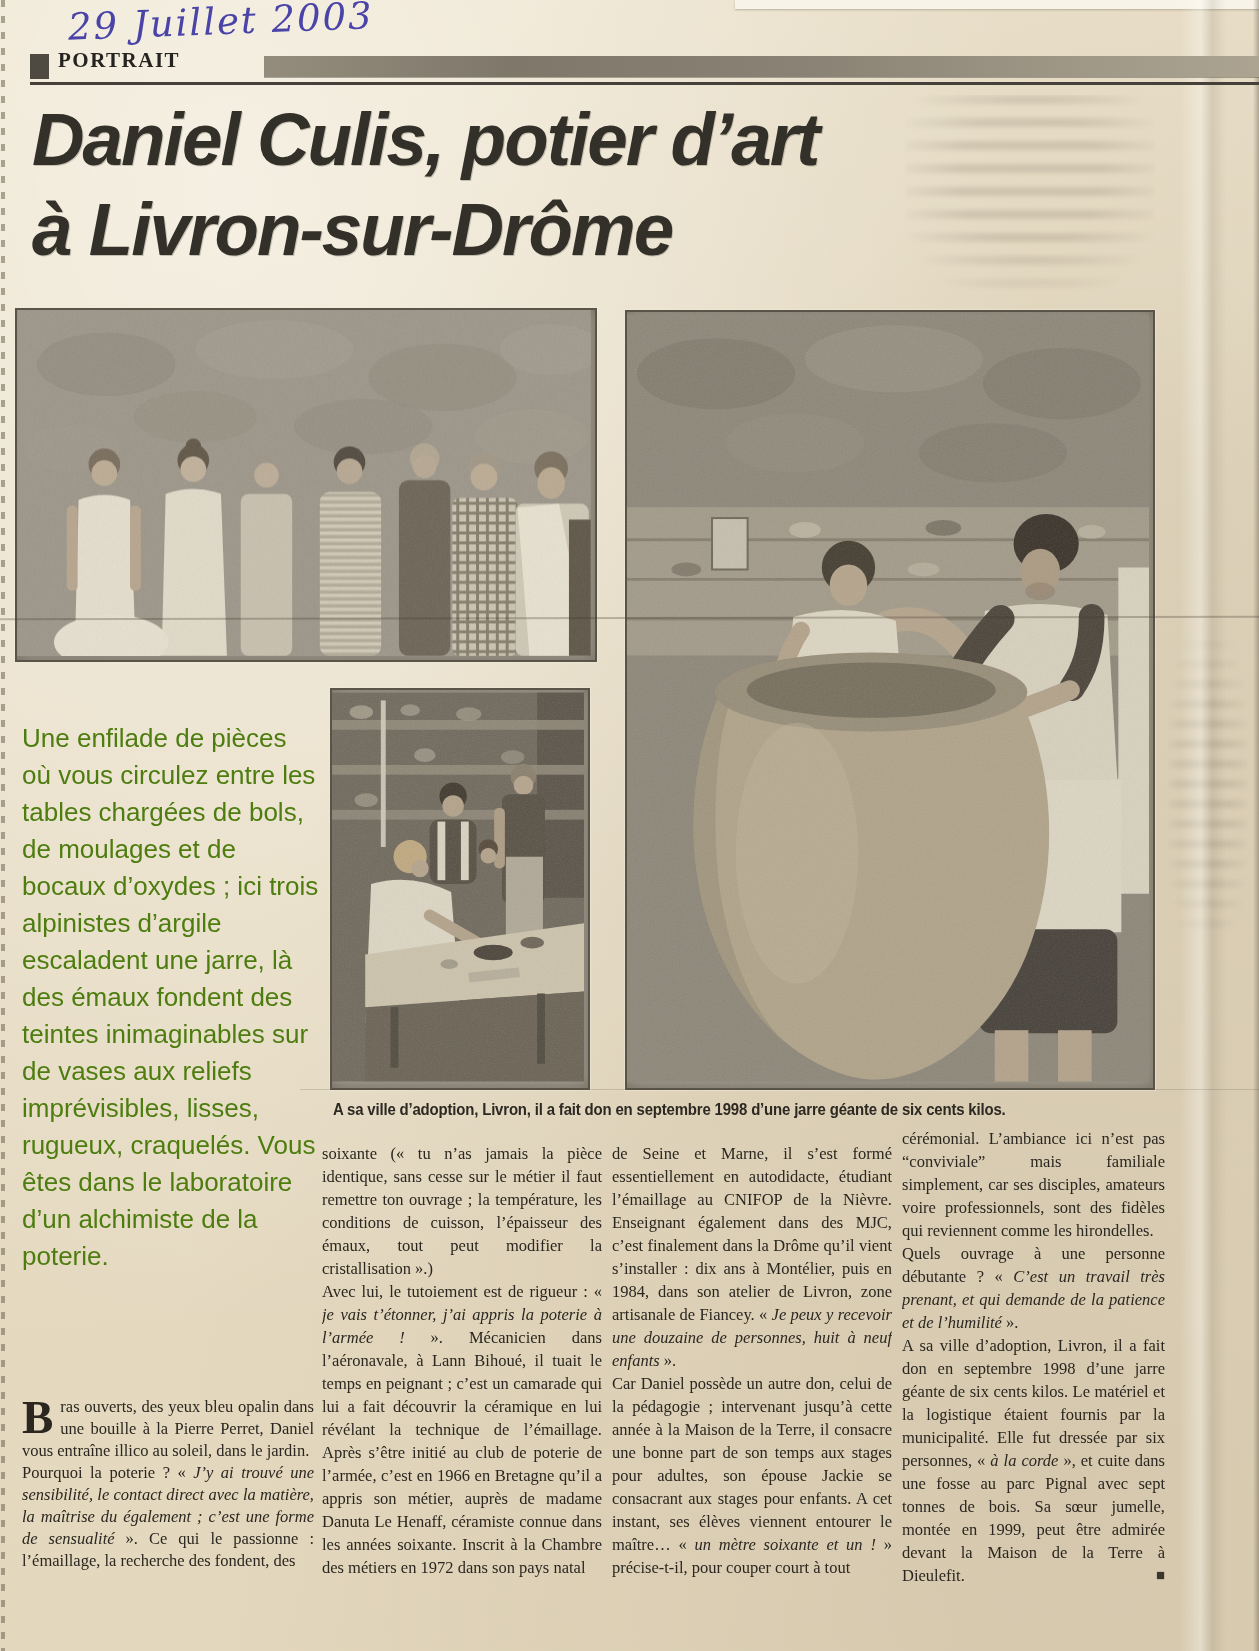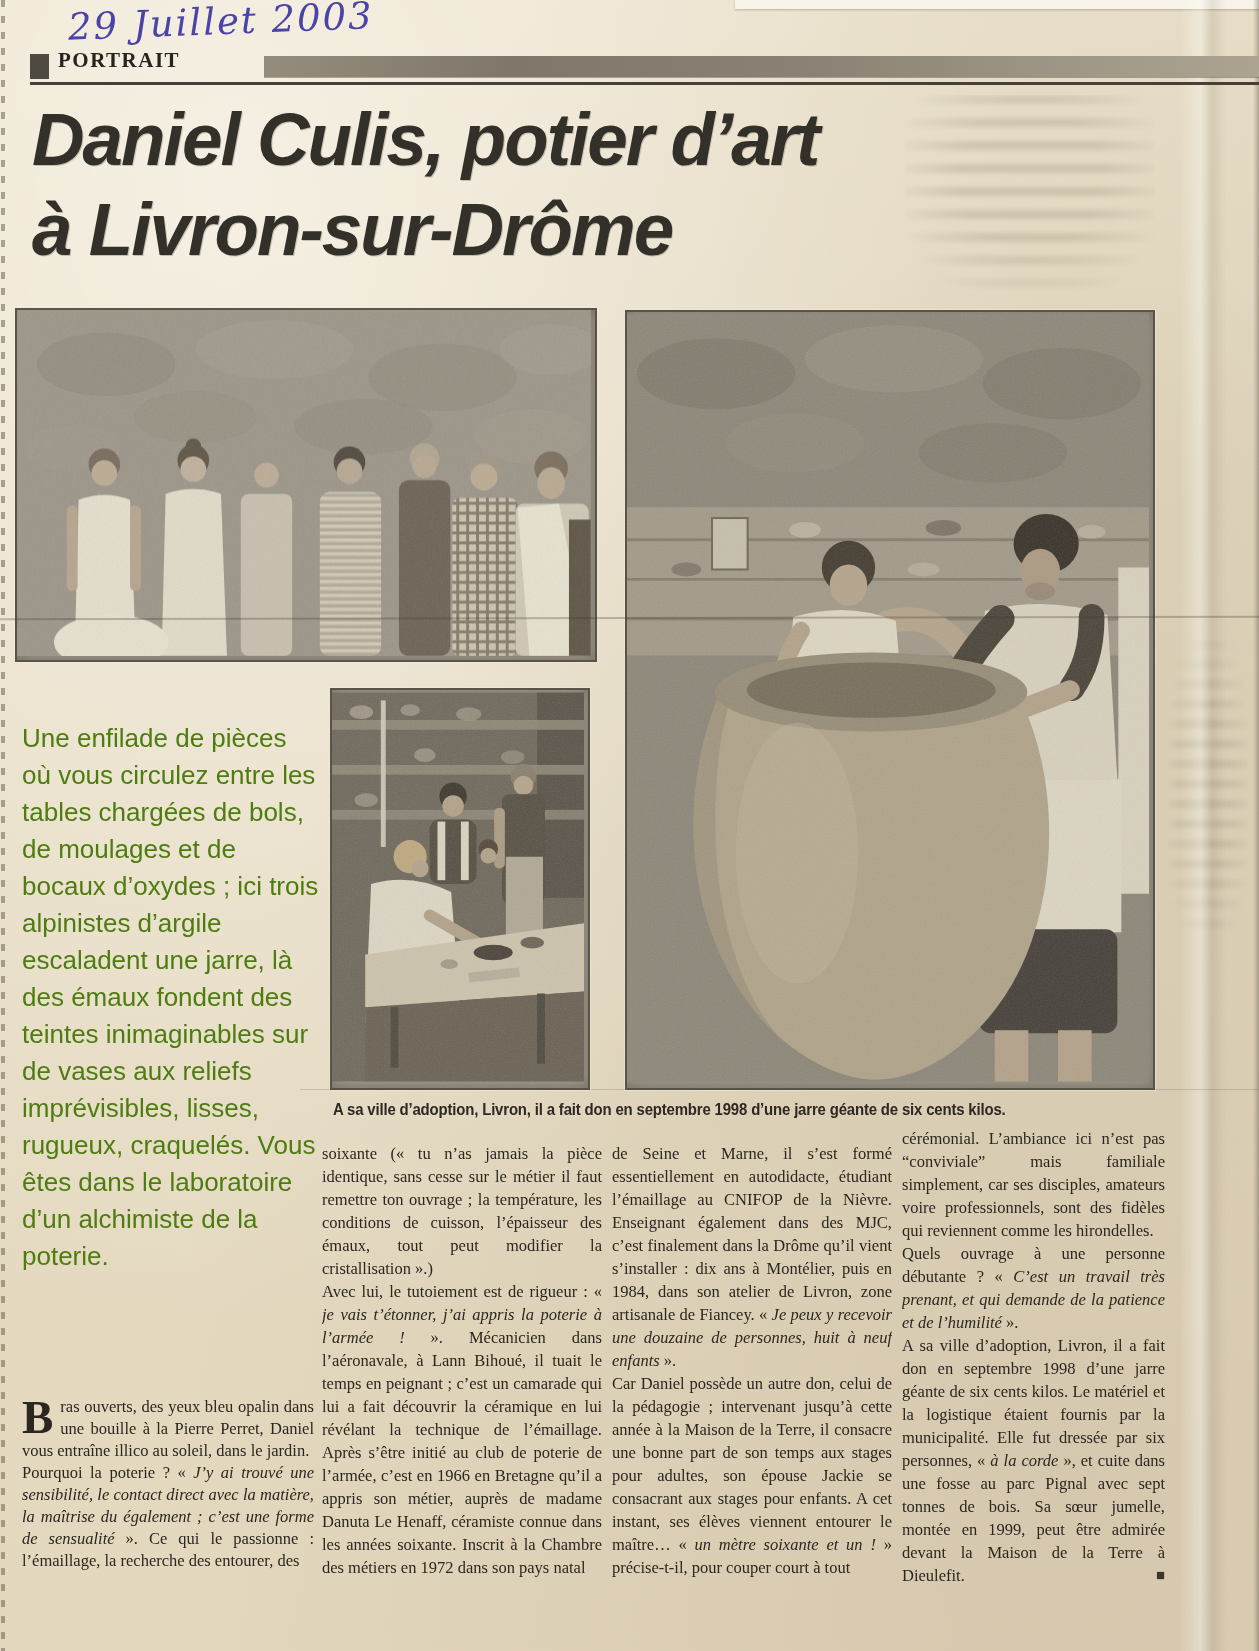--- a/index.html
+++ b/index.html
@@ -272,21 +272,21 @@
 </div>
 
 <div class="abs caption">A sa ville d’adoption, Livron, il a fait don en septembre 1998 d’une jarre géante de six cents kilos.</div>
 
 <div class="abs intro">Une enfilade de pièces où vous circulez entre les tables chargées de bols, de moulages et de bocaux d’oxydes ; ici trois alpinistes d’argile escaladent une jarre, là des émaux fondent des teintes inimaginables sur de vases aux reliefs imprévisibles, lisses, rugueux, craquelés. Vous êtes dans le laboratoire d’un alchimiste de la poterie.</div>
 
 <div id="col1b" class="abs col">
   <p class="body-p">
     <span class="dropcap">B</span><span><span>ras ouverts, des yeux bleu opalin dans une bouille à la Pierre Perret, Daniel vous entraîne illico au soleil, dans le jardin.</span></span>
   </p>
-  <p class="body-p"><span><span>Pourquoi la poterie ? « </span><span style="font-style: italic;">J’y ai trouvé une sensibilité, le contact direct avec la matière, la maîtrise du également ; c’est une forme de sensualité</span><span> ». Ce qui le passionne : l’émaillage, la recherche des entourer, des</span></span></p>
+  <p class="body-p"><span><span>Pourquoi la poterie ? « </span><span style="font-style: italic;">J’y ai trouvé une sensibilité, le contact direct avec la matière, la maîtrise du également ; c’est une forme de sensualité</span><span> ». Ce qui le passionne : l’émaillage, la recherche des fondent, des</span></span></p>
 </div>
 
 <div id="col2" class="abs col">
   <p class="body-p"><span><span>soixante (« </span><span style="">tu n’as jamais la pièce identique, sans cesse sur le métier il faut remettre ton ouvrage ; la température, les conditions de cuisson, l’épaisseur des émaux, tout peut modifier la cristallisation</span><span> ».)</span></span></p>
   <p class="body-p"><span><span>Avec lui, le tutoiement est de rigueur : « </span><span style="font-style: italic;">je vais t’étonner, j’ai appris la poterie à l’armée !</span><span> ». Mécanicien dans l’aéronavale, à Lann Bihoué, il tuait le temps en peignant ; c’est un camarade qui lui a fait découvrir la céramique en lui révélant la technique de l’émaillage. Après s’être initié au club de poterie de l’armée, c’est en 1966 en Bretagne qu’il a appris son métier, auprès de madame Danuta Le Henaff, céramiste connue dans les années soixante. Inscrit à la Chambre des métiers en 1972 dans son pays natal</span></span></p>
 </div>
 
 <div id="col3" class="abs col">
   <p class="body-p"><span><span>de Seine et Marne, il s’est formé essentiellement en autodidacte, étudiant l’émaillage au CNIFOP de la Nièvre. Enseignant également dans des MJC, c’est finalement dans la Drôme qu’il vient s’installer : dix ans à Montélier, puis en 1984, dans son atelier de Livron, zone artisanale de Fiancey. « </span><span style="font-style: italic;">Je peux y recevoir une douzaine de personnes, huit à neuf enfants</span><span> ».</span></span></p>
   <p class="body-p"><span><span>Car Daniel possède un autre don, celui de la pédagogie ; intervenant jusqu’à cette année à la Maison de la Terre, il consacre une bonne part de son temps aux stages pour adultes, son épouse Jackie se consacrant aux stages pour enfants. A cet instant, ses élèves viennent entourer le maître… « </span><span style="font-style: italic;">un mètre soixante et un !</span><span> » précise-t-il, pour couper court à tout</span></span></p>

